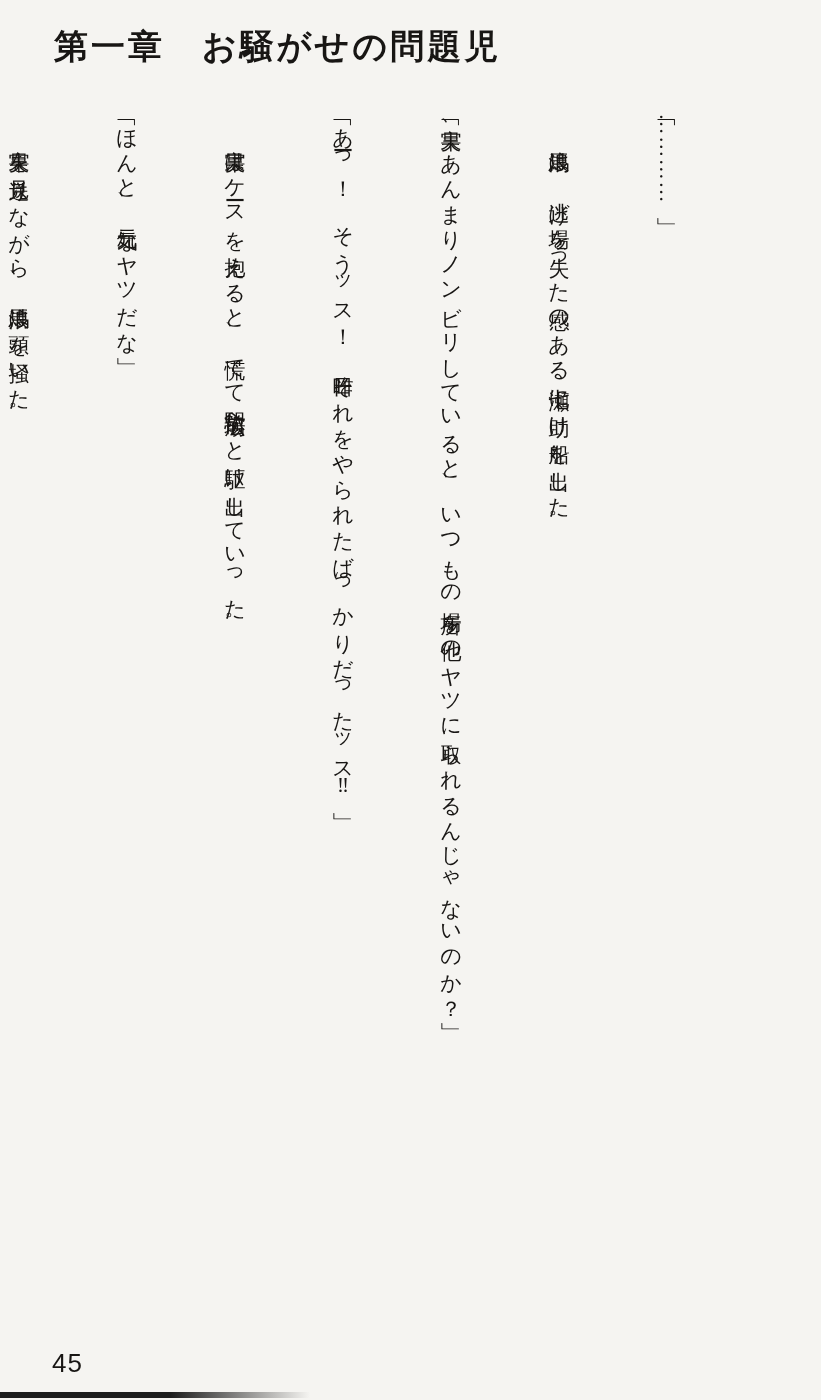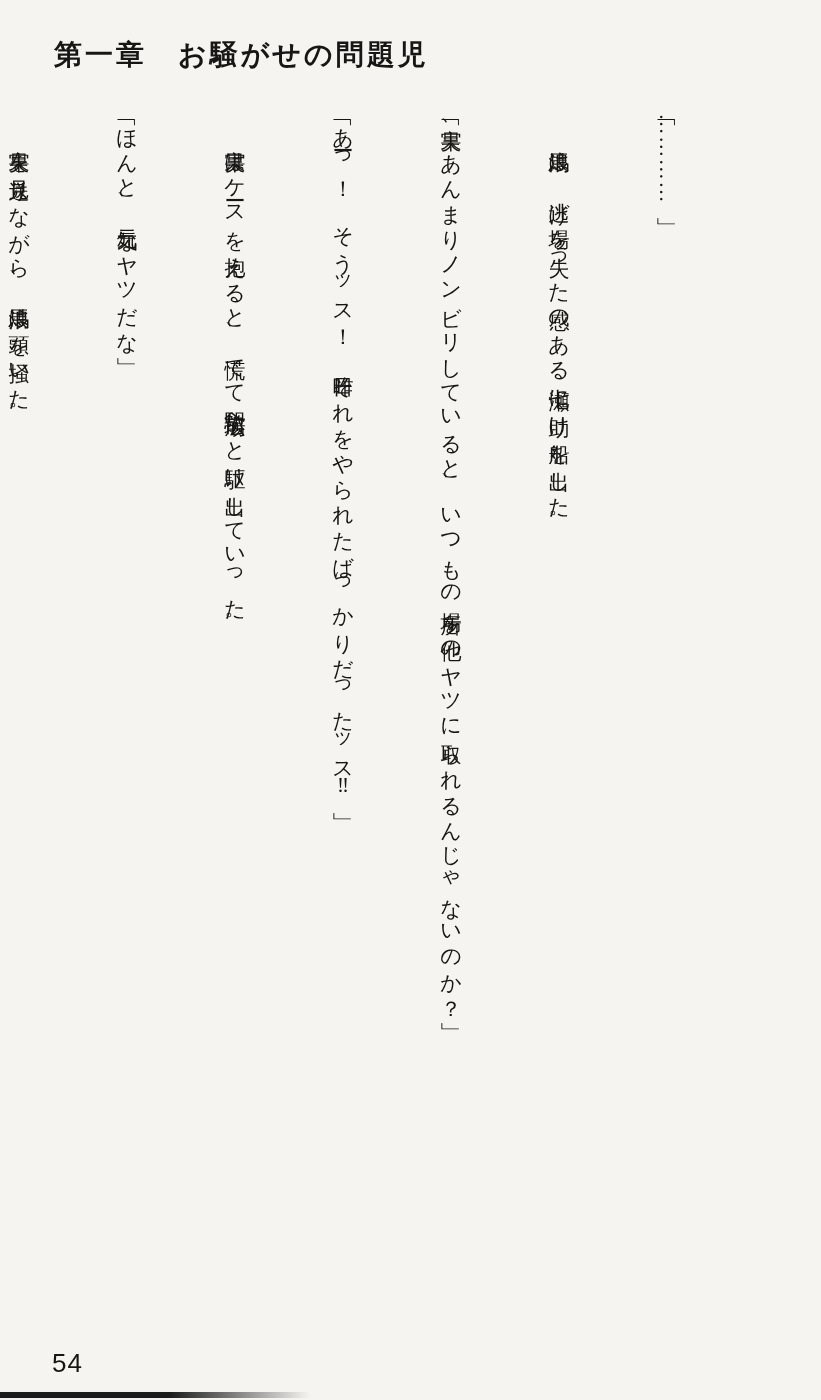--- a/index.html
+++ b/index.html
@@ -13,22 +13,22 @@
     height: 1400px;
     margin: 0 auto;
     background: #f5f4f1;
     overflow: hidden;
     font-family: "Liberation Serif", "DejaVu Serif", serif;
     color: #181614;
   }
   .chapter-title {
     position: absolute;
     left: 54px;
-    top: 36px;
-    font-size: 28px;
+    top: 24px;
+    font-size: 34px;
     font-weight: bold;
     letter-spacing: 3px;
     white-space: pre;
   }
   .body-text {
     position: absolute;
     top: 112px;
     right: 64px;
     height: 1210px;
     writing-mode: vertical-rl;
@@ -80,17 +80,17 @@
     
     
     
     
     
     
     
     
   </div>
 
-  <div class="page-number">54</div>
+  <div class="page-number">45</div>
 
   <div class="scan-edge-bottom"></div>
 
 </div>
 
 </body></html>

